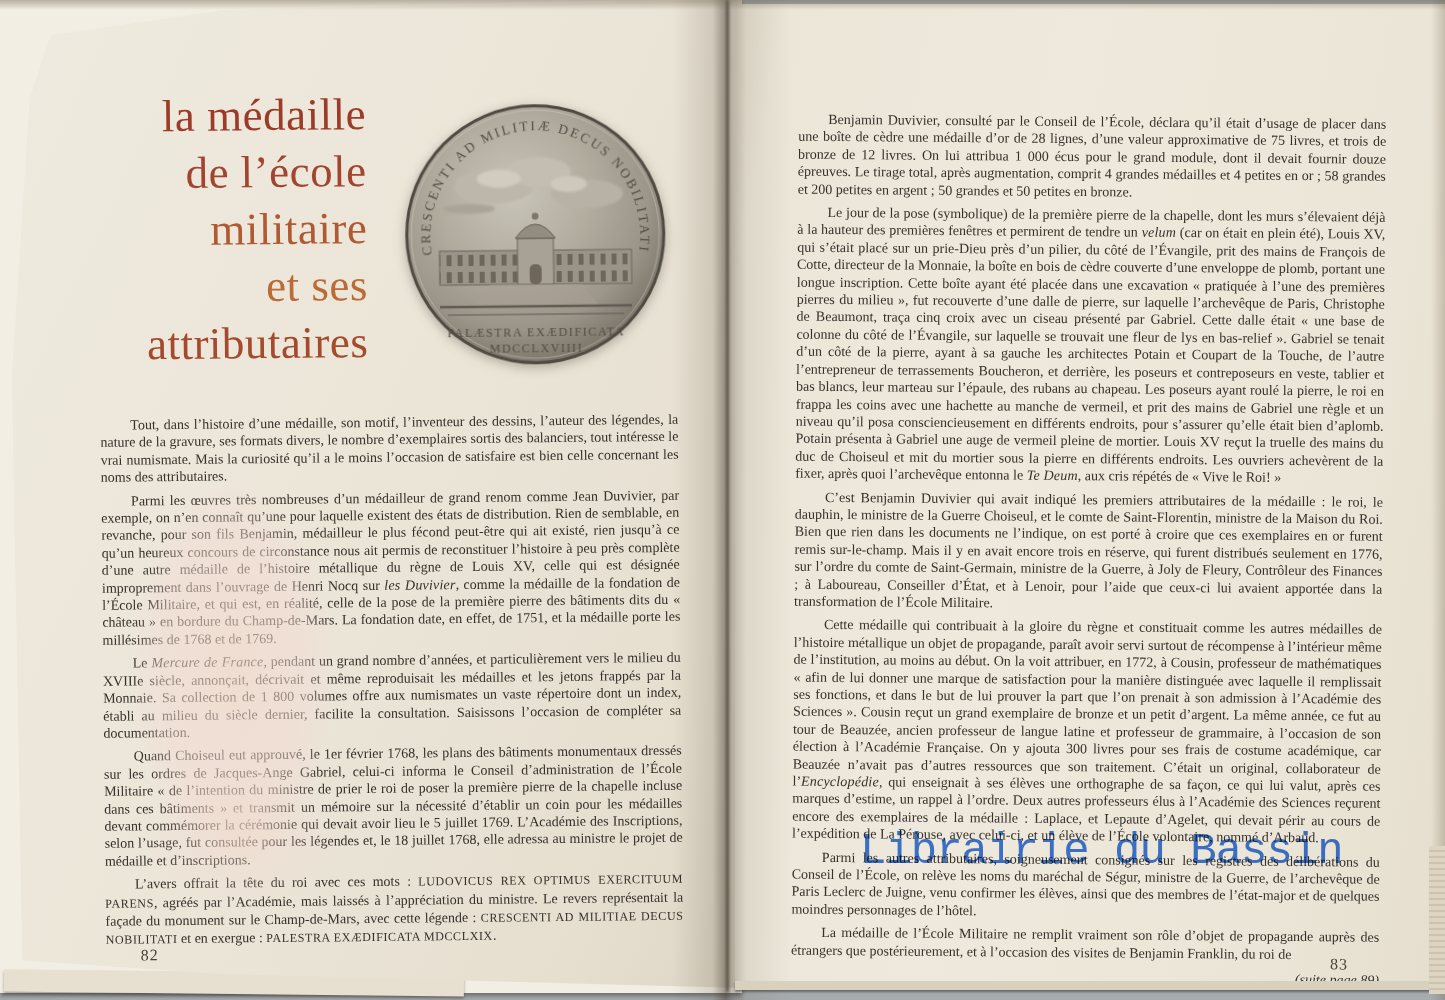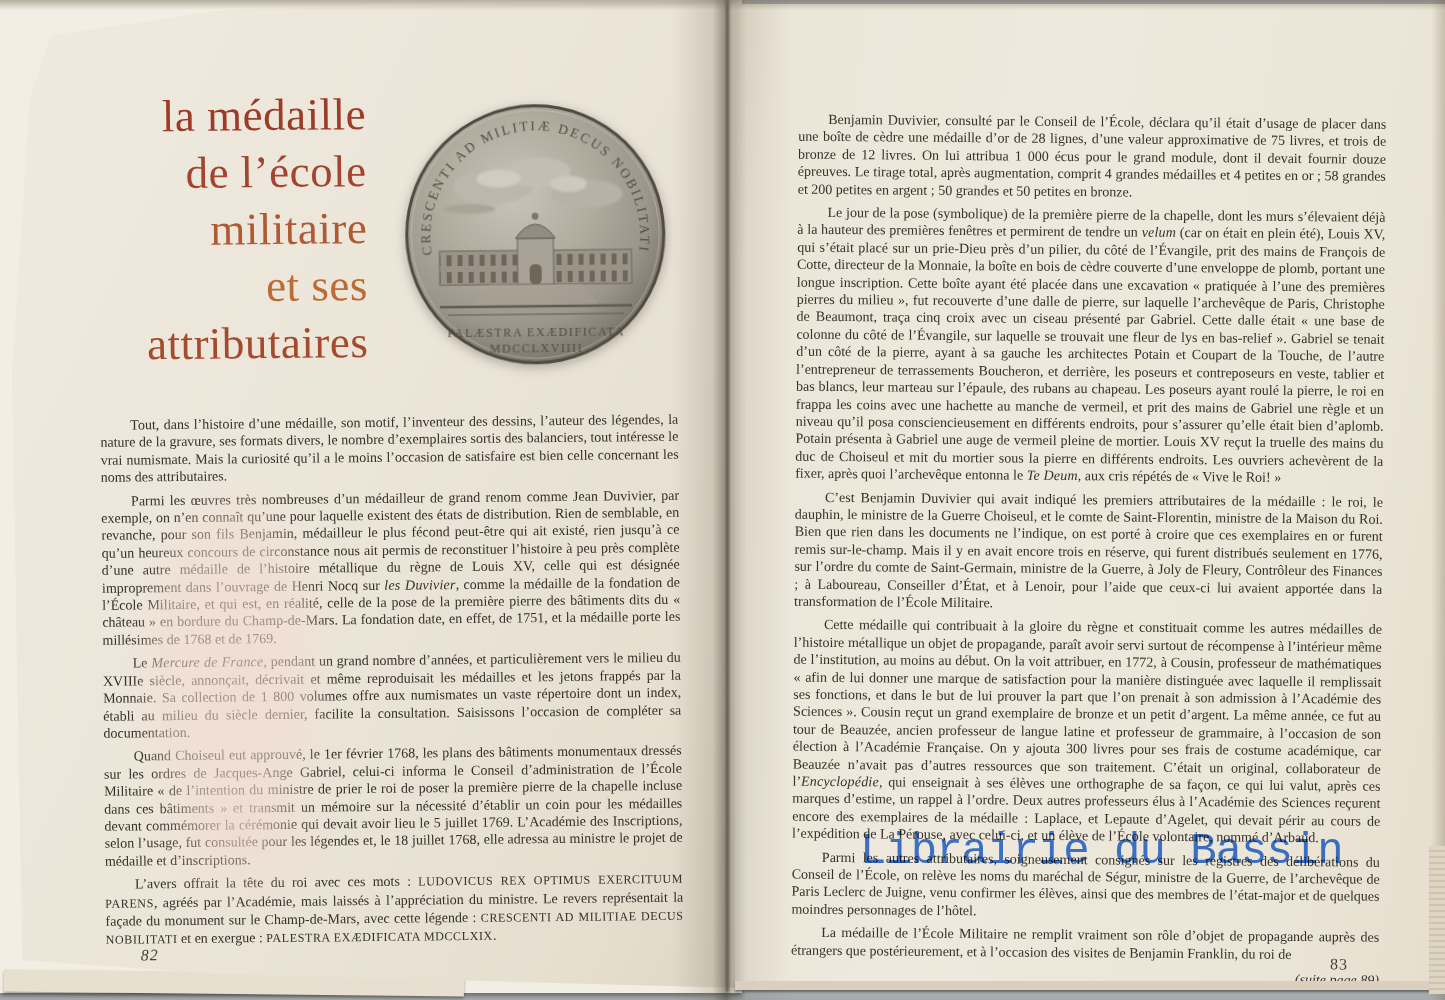--- a/index.html
+++ b/index.html
@@ -70,21 +70,21 @@
   }
   .title div{white-space:nowrap;}
   .medal{position:absolute;left:402px;top:100px;width:272px;height:272px;
     filter:drop-shadow(0 3px 6px rgba(60,55,45,.35));}
   .body-text{
     color:#35302a;text-align:justify;font-size:14px;line-height:17.4px;
   }
   .body-text p{margin:0 0 6px 0;text-indent:30px;}
   .left-body{position:absolute;left:101px;top:414px;width:578px;}
   .page-num{position:absolute;color:#474239;font-size:16px;letter-spacing:1px;}
-  .num-left{left:136px;top:944px;font-style:italic;}
+  .num-left{left:136px;top:944px;}
   .fade-band{
     position:absolute;left:118px;top:420px;width:250px;height:500px;
     background:radial-gradient(ellipse 52% 50% at 45% 50%,
       rgba(243,216,206,.62) 0%, rgba(243,219,210,.5) 55%, rgba(243,222,212,0) 78%);
     pointer-events:none;
   }
   .fade-band2{
     position:absolute;left:120px;top:740px;width:260px;height:190px;
     background:radial-gradient(ellipse 50% 50% at 45% 50%,
       rgba(243,216,206,.55) 0%, rgba(243,222,212,0) 75%);

